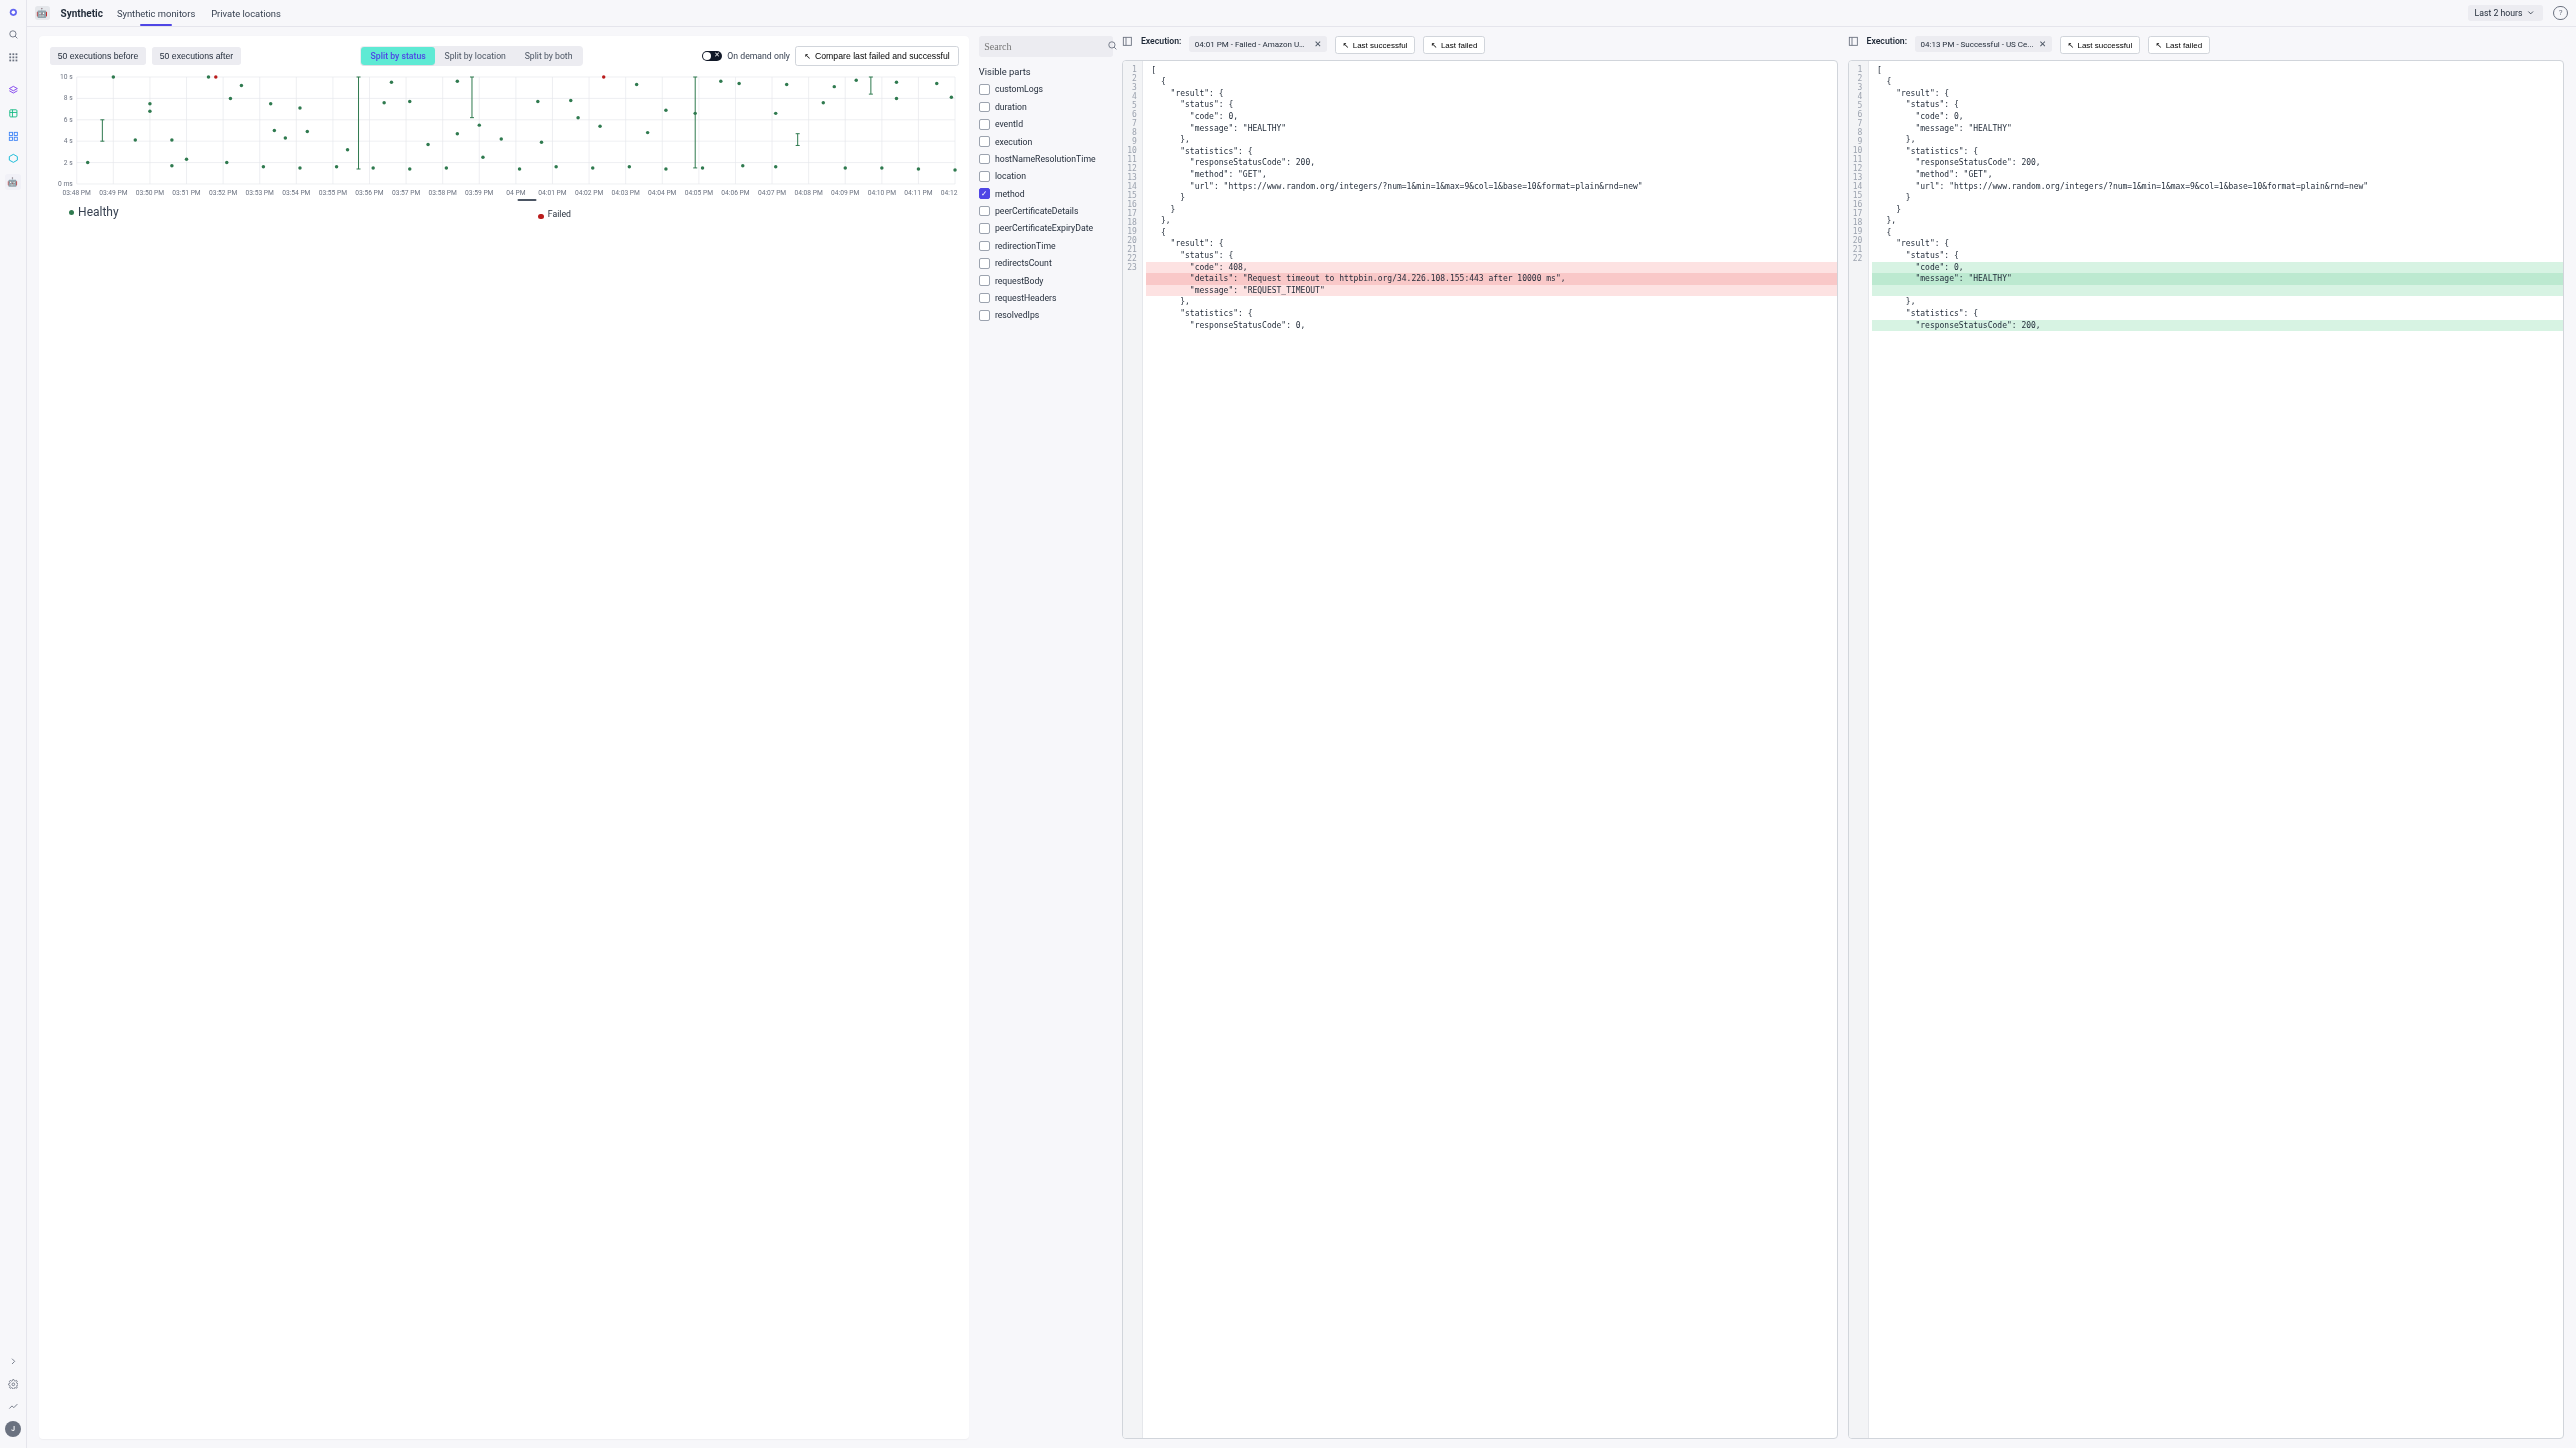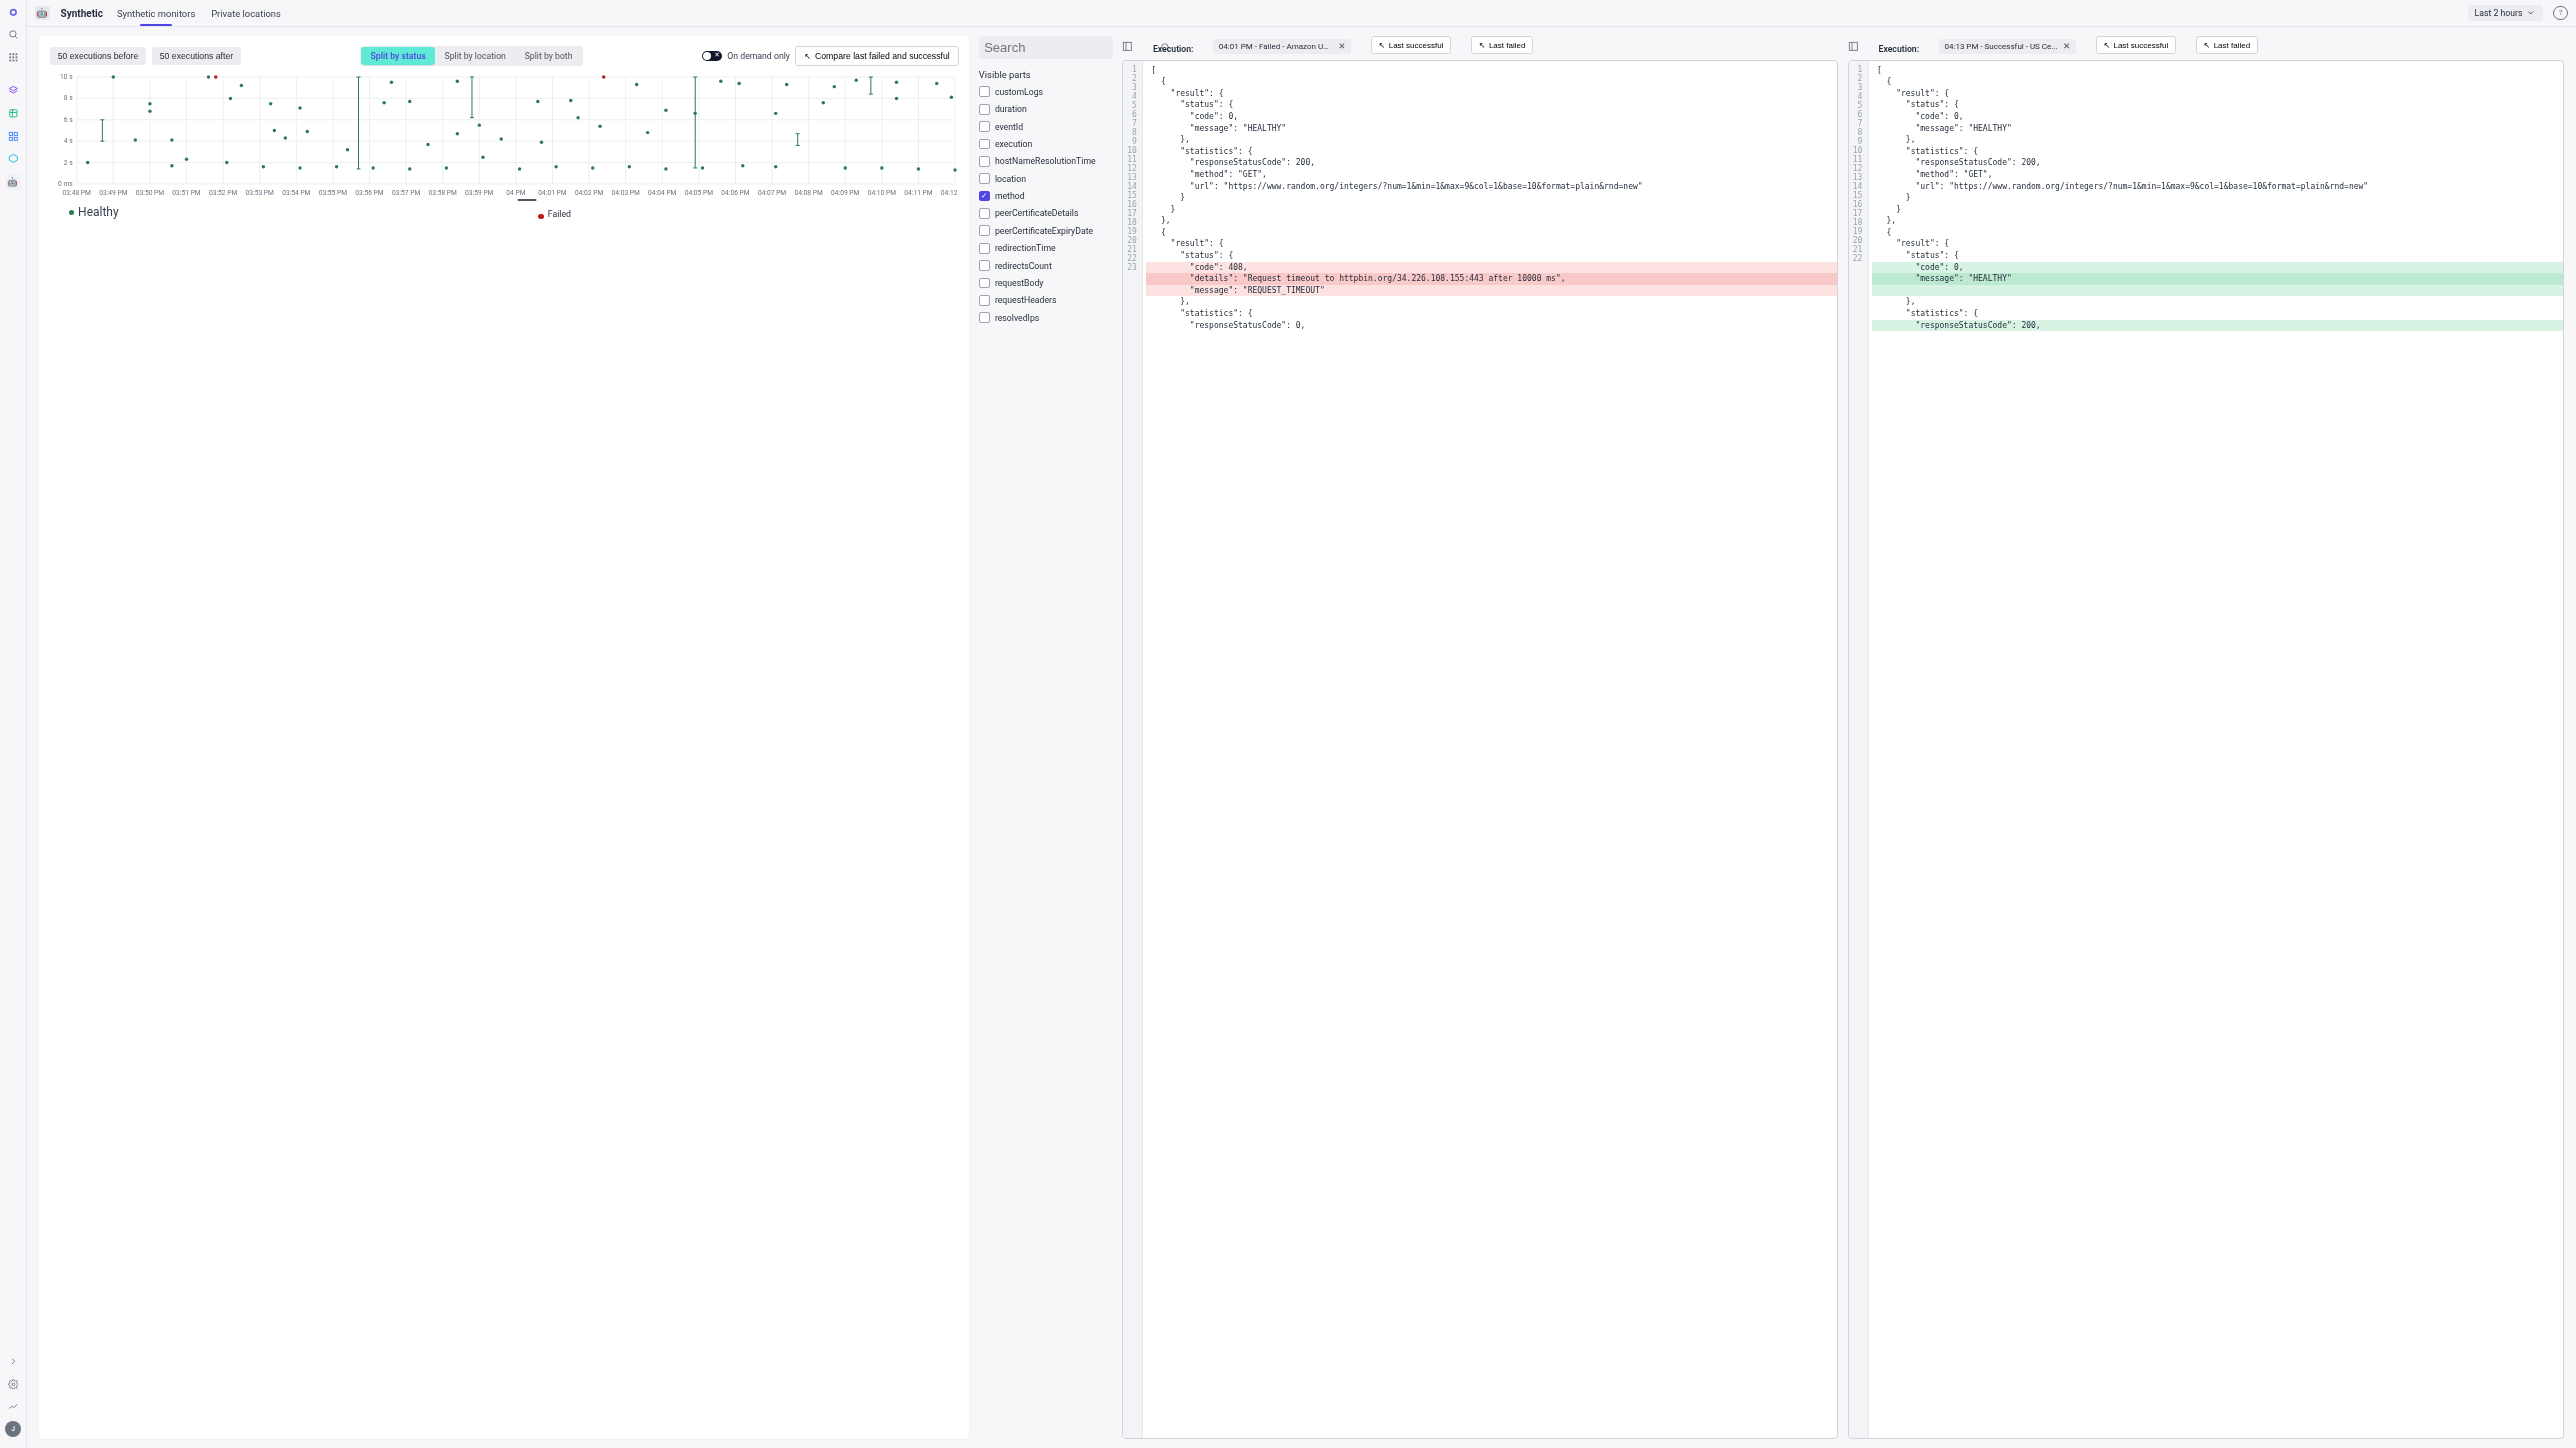--- a/index.html
+++ b/index.html
@@ -57,32 +57,32 @@
 .vbar { stroke:#2f7a4f; stroke-width:1.5;}
 .legend { display:flex; gap:32px; padding:5.4px 0 0 19px;}
 .legend-item { display:flex; align-items:center; gap:4px; font-size:12px; color:#374151;}
 .legend-dot { width:5.4px;height:5.4px;border-radius:50%;}
 .legend-center { flex:1; display:flex; justify-content:center; gap:4px; align-items:flex-end;}
 .tick-mark { position:absolute; bottom:-1.3px; width:19px; height:2px; background:#4b5563; border-radius:1.3px; transform:translateX(-50%); }
 
 .lower { display:flex; gap:9.4px; flex:1; min-height:0;}
 .filter-col { width:134px; display:flex; flex-direction:column; gap:6.7px;}
 .search-box { background:#ececf1; border-radius:2.7px; display:flex; align-items:center; padding:4px 5.4px;}
-.search-box input { flex:1; background:transparent; border:none; outline:none; font-size:13px;}
+.search-box input { flex:1; background:transparent; border:none; outline:none; font-size:10px;font-family:Liberation Serif, serif;}
 .search-box .mag { color:#6b7280;}
 .vp-title { font-weight:400; font-size:9.4px; margin-top:2.7px;}
 .check-list { display:flex; flex-direction:column; gap:6.7px;}
 .check-row { display:flex; align-items:center; gap:5.4px; cursor:pointer;}
 .cb { width:10.7px; height:10.7px; border:1px solid #9ca3af; border-radius:2px; display:flex;align-items:center;justify-content:center; background:#fff;}
 .cb.checked { background:#4f46e5; border-color:#4f46e5; color:#fff;}
 .cb.checked::after { content:"✓"; font-size:7.4px; line-height:1;}
 
 .panes { flex:1; display:flex; gap:9.4px; min-width:0;}
 .pane { flex:1; display:flex; flex-direction:column; min-width:0;}
-.pane-head { display:flex; align-items:flex-end; gap:20px; margin-bottom:5.4px; min-width:0;}
+.pane-head { display:flex; align-items:flex-start; gap:8px; margin-bottom:5.4px; min-width:0;}
 .pane-ico { color:#6b7280; cursor:pointer;}
 .exec-label { font-weight:600;}
 .exec-chip { background:#ececf1; border-radius:2.7px; padding:2.7px 5.4px; display:flex; align-items:center; gap:5.4px; min-width:0;}
 .exec-chip span.txt { white-space:nowrap; overflow:hidden; text-overflow:ellipsis; max-width:114px; font-size:8px;}
 .exec-chip .close { cursor:pointer; color:#4b5563;}
 .pane-btn { border:0.7px solid #d1d5db; background:#fff; padding:3.4px 6.7px; border-radius:2.7px; font-size:8px; cursor:pointer; display:flex; align-items:center; gap:3.4px;}
 .cursor-ico { font-size:8px;}
 
 .code-box { flex:1; border:0.7px solid #d1d5db; border-radius:4px; overflow:hidden; display:flex; background:#fff; min-height:0;}
 .gutter { background:#f3f4f6; color:#9ca3af; font-family: ui-monospace, Menlo, monospace; font-size:8px; text-align:right; padding:4px 5.4px 4px 4px; user-select:none; border-right:0.7px solid #e5e7eb;}

